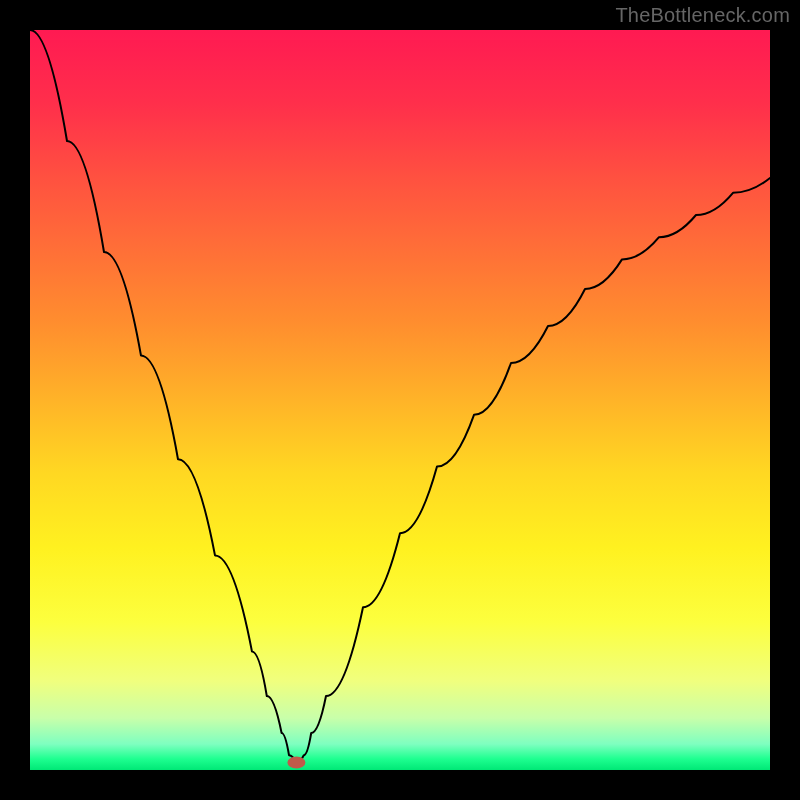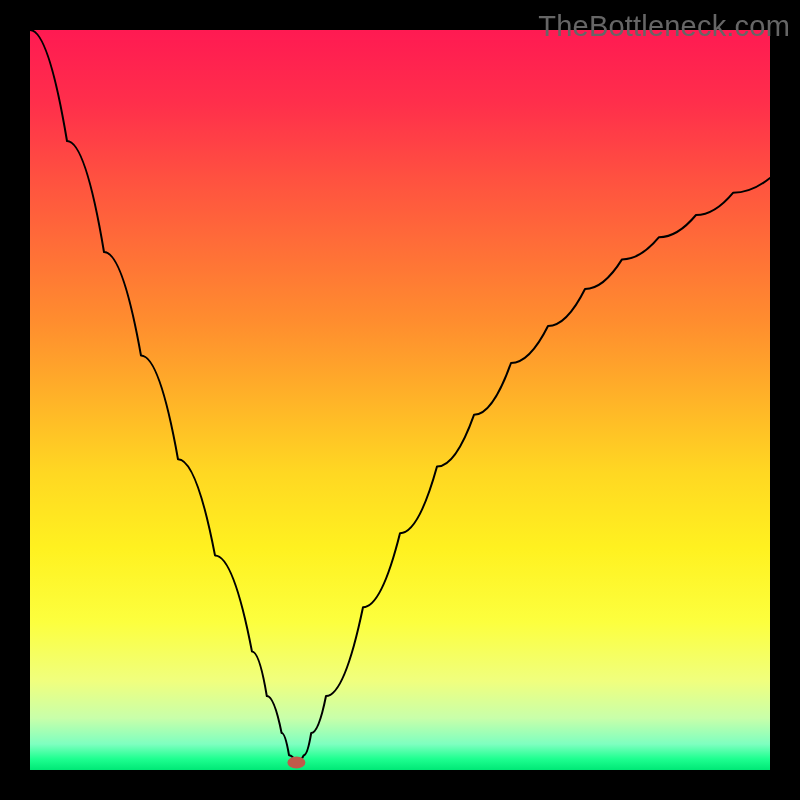--- a/index.html
+++ b/index.html
@@ -12,24 +12,24 @@
     overflow: hidden;
   }
   .frame {
     position: relative;
     width: 800px;
     height: 800px;
     background: #000;
   }
   .watermark {
     position: absolute;
-    top: 10px;
+    top: 4px;
     right: 10px;
     color: #666666;
-    font-size: 29px;
+    font-size: 20px;
     font-weight: 500;
     letter-spacing: 0.2px;
     z-index: 5;
   }
   .plot-wrap {
     position: absolute;
     left: 30px;
     top: 30px;
     width: 740px;
     height: 740px;

